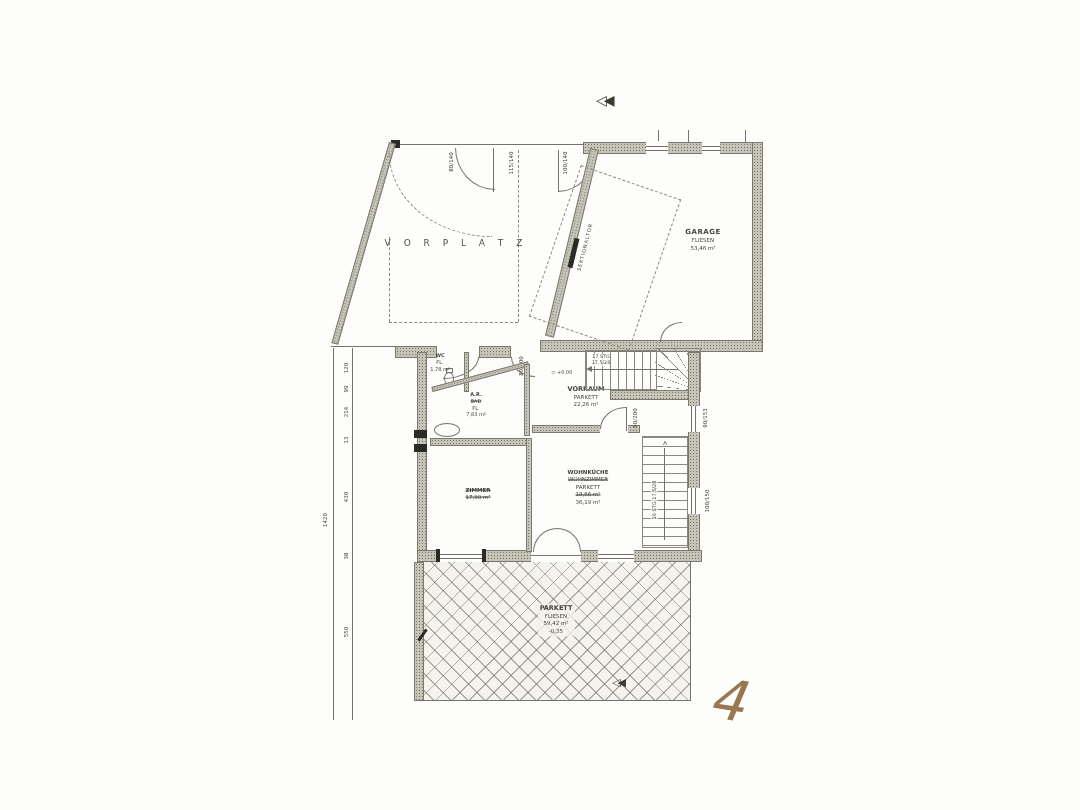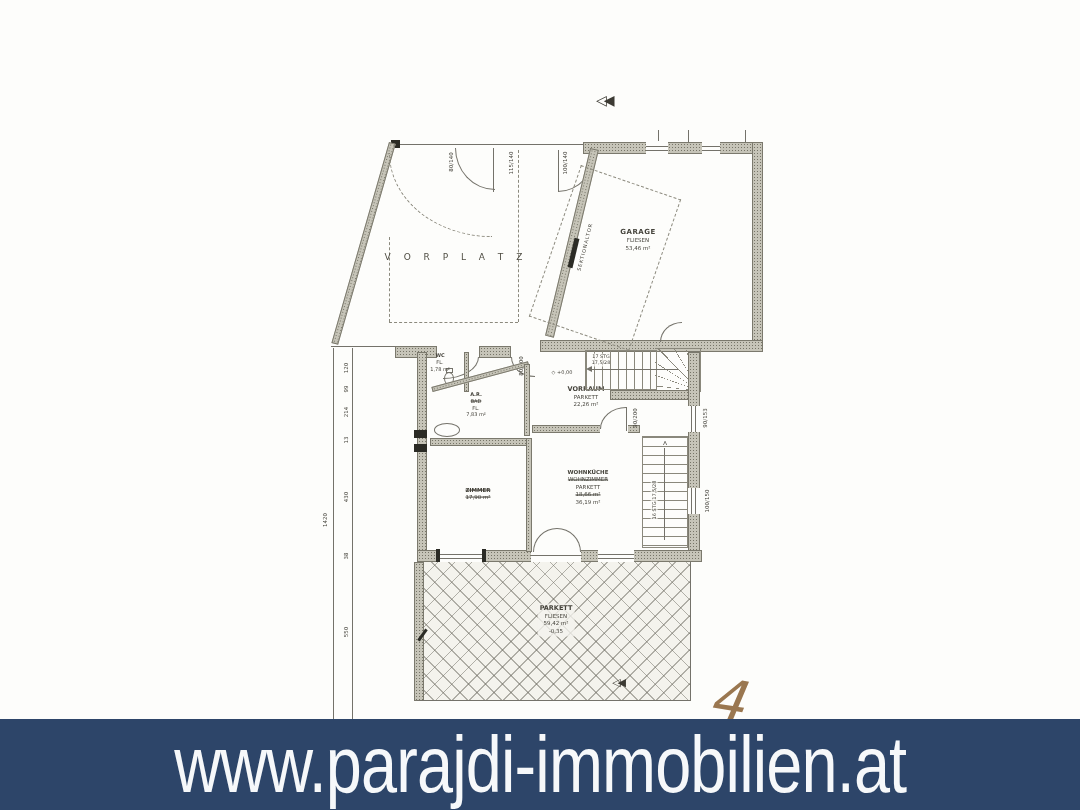--- a/index.html
+++ b/index.html
@@ -69,21 +69,21 @@
   <div class="blk" style="left:391px;top:140px;width:9px;height:8px;"></div>
   <div class="w" style="left:389px;top:142px;width:7px;height:209px;transform-origin:top left;transform:rotate(16deg);"></div>
   <div class="ln" style="left:331px;top:346px;width:64px;height:1px;"></div>
 
   <div class="qa dash" style="left:389px;top:153px;width:103px;height:84px;border-left-width:1px;border-bottom-width:1px;border-bottom-left-radius:100% 100%;"></div>
   <div class="ln" style="left:493px;top:148px;width:1px;height:44px;"></div>
   <div class="dv" style="left:389px;top:237px;height:85px;"></div>
   <div class="dv" style="left:518px;top:150px;height:172px;"></div>
   <div class="dh" style="left:389px;top:322px;width:129px;"></div>
 
-  <div class="tz" style="left:456px;top:257px;font-size:9px;letter-spacing:5px;color:#4e4c42;">
+  <div class="tz" style="left:456px;top:243px;font-size:9px;letter-spacing:5px;color:#4e4c42;">
     <span>V O R P L A T Z</span>
   </div>
 
   <div class="qa qa-bl" style="left:455px;top:148px;width:40px;height:42px;"></div>
   <div class="qa qa-br" style="left:558px;top:150px;width:38px;height:42px;"></div>
   <div class="ln" style="left:558px;top:150px;width:1px;height:42px;"></div>
   <div class="tz rot" style="left:452px;top:162px;"><span>80/140</span></div>
   <div class="tz rot" style="left:512px;top:163px;"><span>115/140</span></div>
   <div class="tz rot" style="left:566px;top:163px;"><span>100/140</span></div>
 
@@ -101,21 +101,21 @@
   <div class="ln" style="left:745px;top:130px;width:1px;height:12px;"></div>
 
   <div class="w" style="left:590px;top:149px;width:9px;height:193px;transform-origin:top center;transform:rotate(13.5deg);"></div>
   <div class="blk" style="left:571px;top:238px;width:5px;height:30px;transform:rotate(13.5deg);"></div>
   <div class="tz" style="left:585px;top:247px;transform:translate(-50%,-50%) rotate(-76deg);letter-spacing:1px;font-size:5px;">
     <span>SEKTIONALTOR</span>
   </div>
 
   <div style="position:absolute;left:552px;top:178px;width:104px;height:158px;border:1.5px dashed #8d8b7f;transform:rotate(19deg);"></div>
 
-  <div class="tz" style="left:638px;top:240px;">
+  <div class="tz" style="left:703px;top:240px;">
     <span class="b7">GARAGE</span><br>
     <span>FLIESEN</span><br>
     <span>53,46 m²</span>
   </div>
 
   <div class="qa qa-tl" style="left:660px;top:322px;width:22px;height:20px;"></div>
 
   <div class="w" style="left:395px;top:346px;width:42px;height:12px;"></div>
   <div class="w" style="left:479px;top:346px;width:32px;height:12px;"></div>
   <div class="qa qa-br" style="left:443px;top:357px;width:36px;height:22px;"></div>
@@ -239,17 +239,14 @@
   <div class="tz rot" style="left:347px;top:440px;"><span>13</span></div>
   <div class="tz rot" style="left:347px;top:497px;"><span>430</span></div>
   <div class="tz rot" style="left:347px;top:556px;"><span>38</span></div>
   <div class="tz rot" style="left:347px;top:632px;"><span>550</span></div>
   <div class="tz rot" style="left:326px;top:520px;"><span>1420</span></div>
 
   <div id="handwriting">
     <span>4</span>
   </div>
 
-  <div id="banner" style="background: rgb(45, 69, 105); color: rgb(246, 248, 250);">
-    <span>www.parajdi-immobilien.at</span>
-  </div>
 
 </div>
 
 </body></html>

